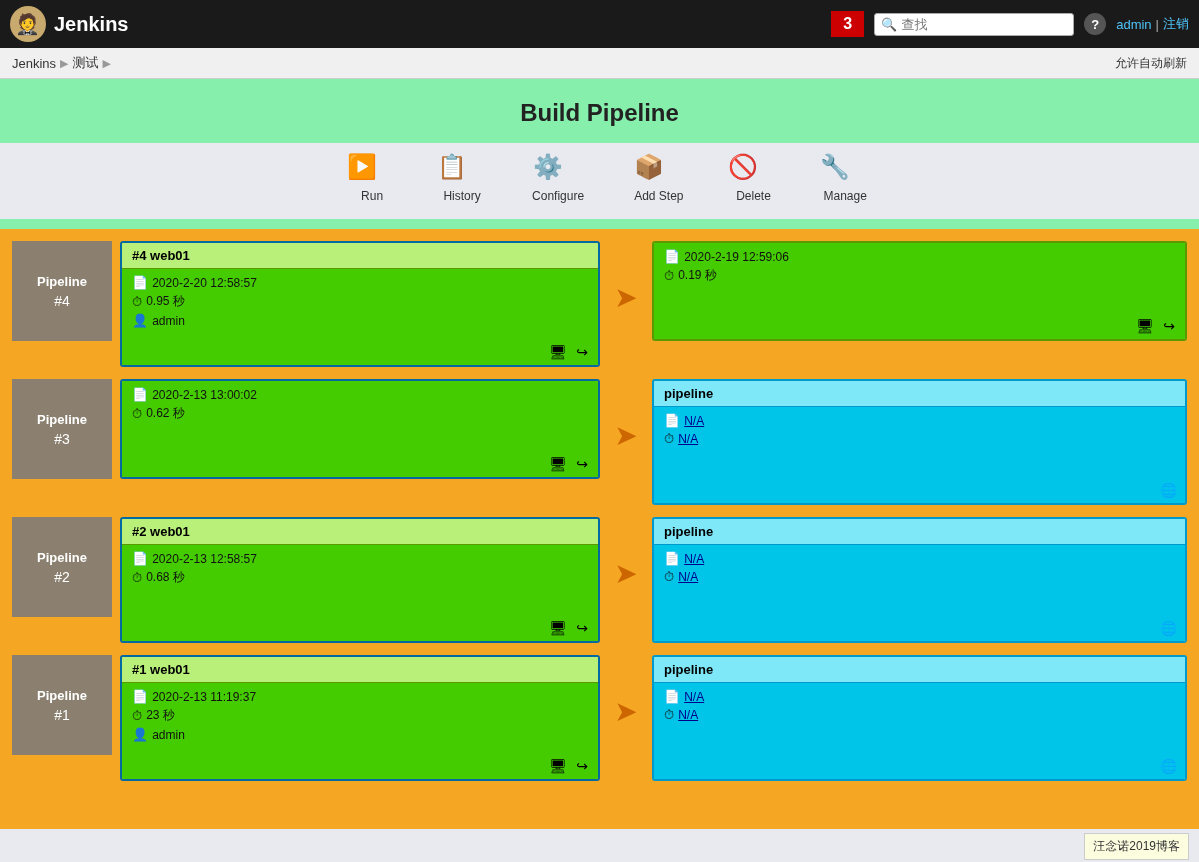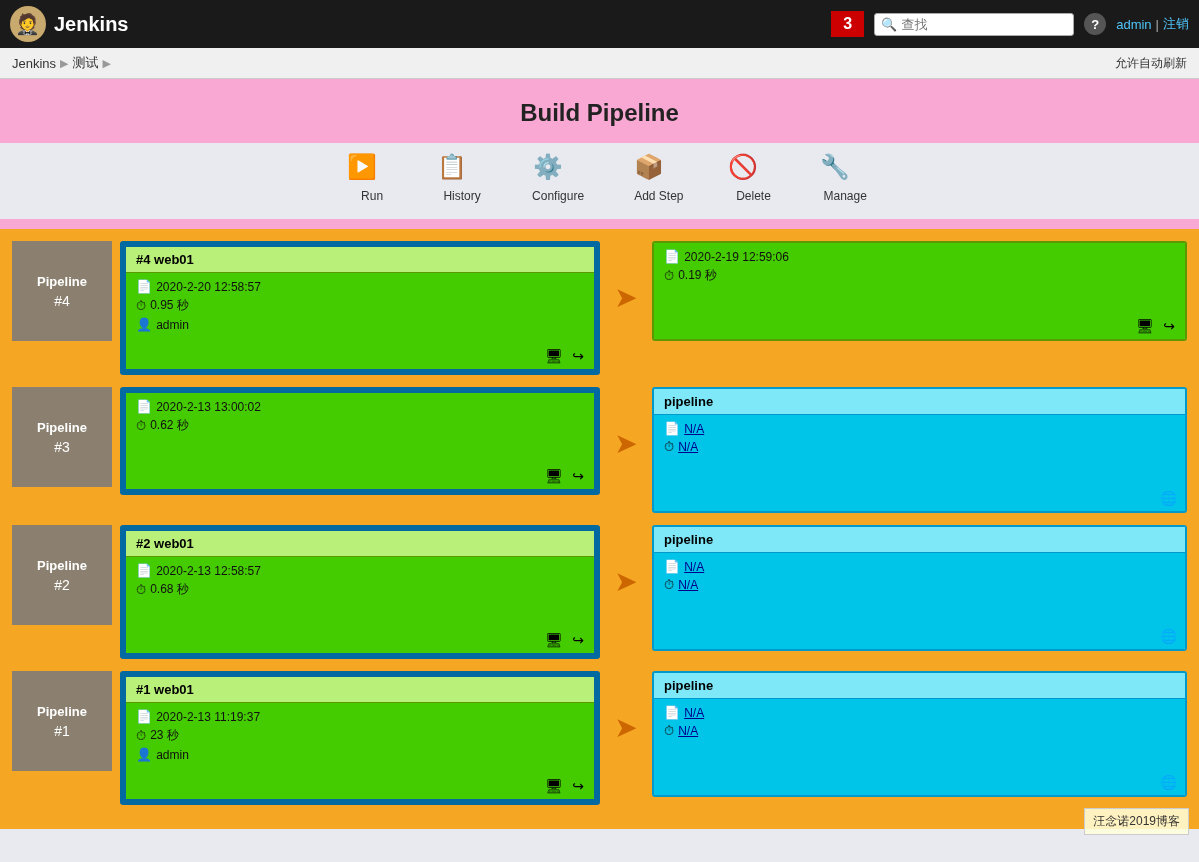--- a/index.html
+++ b/index.html
@@ -91,21 +91,21 @@
       font-size: 13px;
       justify-content: space-between;
     }
     .breadcrumb-left { display: flex; align-items: center; gap: 4px; }
     .breadcrumb a { color: #333; text-decoration: none; }
     .breadcrumb .arrow { color: #999; font-size: 11px; }
     .breadcrumb .auto-refresh { color: #333; font-size: 12px; font-family: Liberation Mono, monospace; }
 
     
     .page-title-area {
-      background: #f9a8d4;
+      background: #86efac;
       padding: 20px 0 10px 0;
       text-align: center;
     }
     .page-title {
       font-size: 24px;
       font-weight: bold;
       color: #222;
       margin-bottom: 16px;
     }
 
@@ -162,21 +162,21 @@
       flex-shrink: 0;
       padding: 8px;
       text-align: center;
     }
     .pipeline-label-box .label-title { font-weight: bold; margin-bottom: 4px; }
     .pipeline-label-box .label-num { font-size: 14px; }
 
     
     .job-card {
       flex: 1;
-      border: 6px solid #0369a1;
+      border: 2px solid #0369a1;
       border-radius: 3px;
       overflow: hidden;
       max-width: 480px;
     }
     .job-card-header {
       background: #b8f07a;
       padding: 5px 10px;
       font-size: 13px;
       font-weight: bold;
       border-bottom: 1px solid #5a9a00;
@@ -264,21 +264,21 @@
       display: inline-flex;
       align-items: center;
       justify-content: center;
       font-size: 14px;
     }
     .na-link { color: #00008b; text-decoration: underline; font-size: 12px; }
 
     
     .watermark {
       position: fixed;
-      bottom: 27px;
+      bottom: 2px;
       right: 10px;
       background: rgba(255,255,220,0.85);
       padding: 4px 8px;
       font-size: 12px;
       color: #333;
       border: 1px solid #ccc;
       margin-left: 39px;
     }
   </style>
 </head>

